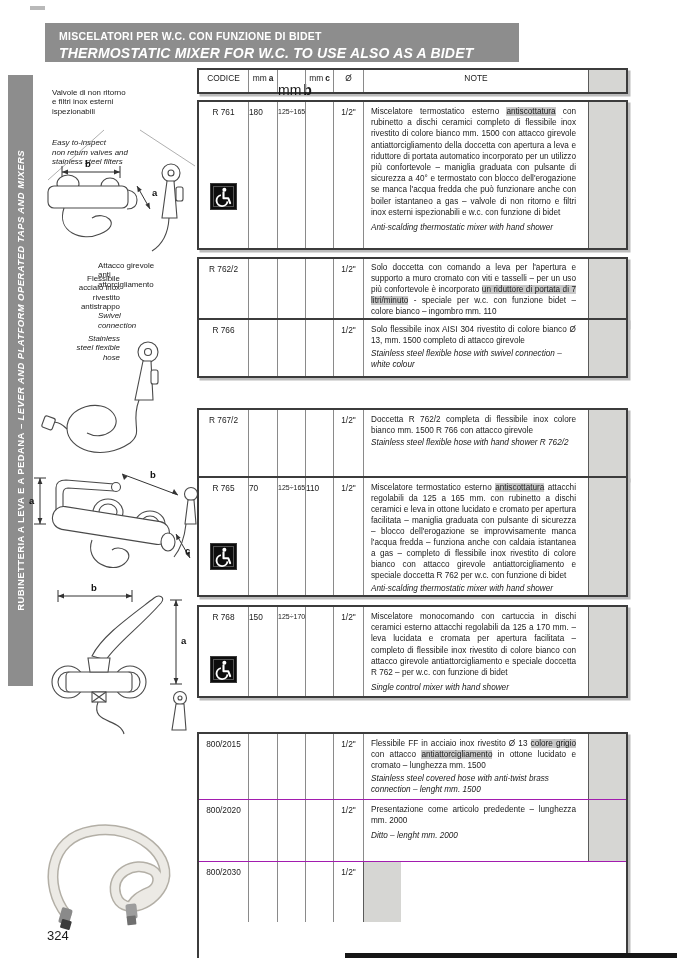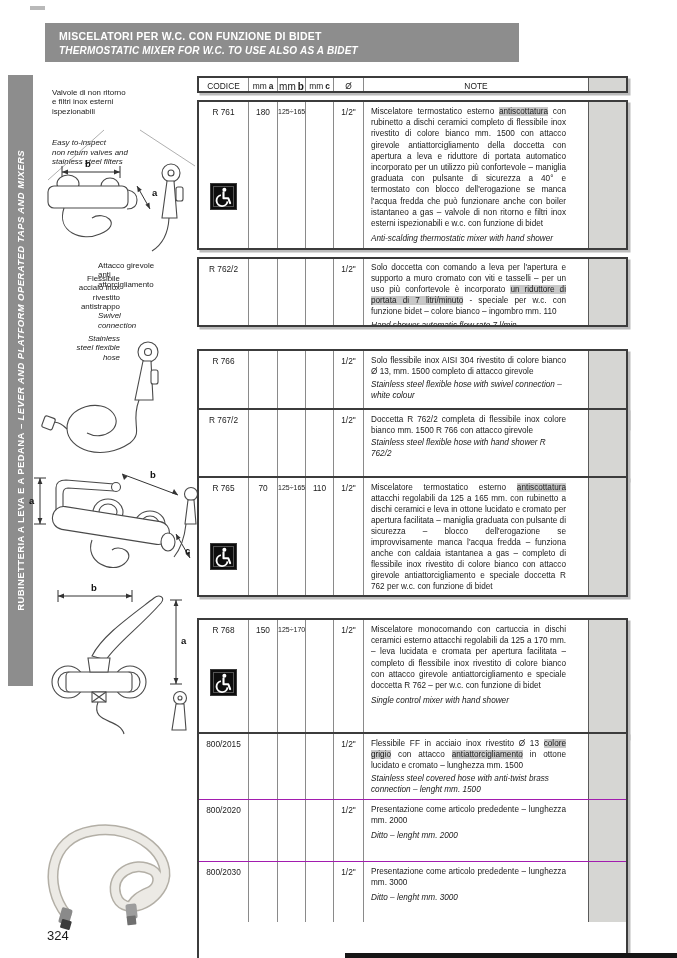--- a/index.html
+++ b/index.html
@@ -4,21 +4,21 @@
 <style>
   *{margin:0;padding:0;box-sizing:border-box}
   html,body{background:#fff}
   body{position:relative;width:677px;height:958px;font-family:"Liberation Sans",sans-serif;color:#1a1a1a;overflow:hidden}
 
   .corner-mark{position:absolute;left:30px;top:6px;width:15px;height:4px;background:#b9b9b9}
 
   
   .banner{position:absolute;left:45px;top:23px;width:474px;height:39px;background:#8d8d8d;color:#fff;padding:7px 0 0 14px}
   .banner-title{font-size:10.5px;font-weight:bold;letter-spacing:.25px}
-  .banner-sub{font-size:10px;font-weight:bold;font-style:italic;margin-top:3px;letter-spacing:.2px}
+  .banner-sub{font-size:14px;font-weight:bold;font-style:italic;margin-top:3px;letter-spacing:.2px}
 
   
   .sidebar{position:absolute;left:8px;top:75px;width:25px;height:611px;background:#8d8d8d;display:flex;align-items:center;justify-content:center}
   .vtext{writing-mode:vertical-rl;transform:rotate(180deg);font-size:9.5px;font-weight:bold;color:#fff;letter-spacing:.4px;white-space:nowrap}
   .vtext .en{font-style:italic}
 
   
   .ann{position:absolute;font-size:7.9px;line-height:9.6px;white-space:pre-line}
   .ann .it{font-style:normal}
   .ann .en{font-style:italic;margin-top:12px}
@@ -37,25 +37,25 @@
   .arr{fill:#333;stroke:none}
 
   
   .tbox{position:absolute;left:197px;width:431px;border:2px solid #3c3c3c;background:#fff;box-shadow:2.5px 2.5px 0 #bcbcbc;display:flex}
   .tbox.group{display:block}
   .grow{display:flex;border-top:1px solid #a21caf}
   .grow:first-child{border-top:none}
   .c{border-left:1px solid #8a8a8a;flex-shrink:0}
   .c:first-child{border-left:none}
   .codice{width:49px;display:flex;flex-direction:column;align-items:center;padding-top:5px;font-size:8.3px}
-  .mma,.mmc{width:29px;text-align:center;padding-top:5px;font-size:8.3px}
+  .mma,.mmc{width:29px;text-align:left;padding-top:5px;font-size:8.3px}
   .mmb{width:28px;text-align:center;padding-top:6px;font-size:7px}
   .mmc{width:28px}
   .diam{width:30px;text-align:center;padding-top:5px;font-size:8.3px}
-  .note{flex:1 1 auto;min-width:0;padding:4px 22px 3px 7px;overflow:hidden}
+  .note{flex:1 1 auto;min-width:0;padding:4px 12px 3px 7px;overflow:hidden}
   .note .it{font-size:8.2px;line-height:11.2px;text-align:justify}
   .note .en{font-size:8.2px;line-height:11px;font-style:italic;margin-top:4px}
   .hl{background:#c9c9c9}
   .strip{width:38px;background:#d6d6d3;border-left:1px solid #5a5a5a}
   .thead{height:17px}
   .thead .c{font-size:8.4px;padding-top:3px;text-align:center}
   .thead .codice,.thead .note{display:block}
   .thead .note{padding:3px 0 0 0;text-align:center}
   .bold{font-weight:bold}
   .pfx{margin-right:2px}
@@ -211,24 +211,24 @@
 <svg width="165" height="112" viewBox="0 0 165 112">
   <path d="M36,96 C14,68 18,20 62,13 C108,5 146,40 132,68 C121,89 92,97 86,77 C80,56 104,42 122,52 C131,57 129,70 119,74 C110,78 103,82 101,90" stroke="#b3afa6" stroke-width="11" fill="none" stroke-linecap="round"></path>
   <path d="M36,96 C14,68 18,20 62,13 C108,5 146,40 132,68 C121,89 92,97 86,77 C80,56 104,42 122,52 C131,57 129,70 119,74 C110,78 103,82 101,90" stroke="#eceae5" stroke-width="8" fill="none" stroke-linecap="round"></path>
   <rect x="30" y="90" width="11" height="16" rx="2" transform="rotate(16 35 98)" fill="#8a8a8a"></rect>
   <rect x="31" y="102" width="10" height="9" rx="1" transform="rotate(16 36 106)" fill="#3b3b3b"></rect>
   <rect x="96" y="86" width="11" height="15" rx="2" transform="rotate(-6 101 93)" fill="#9d9d9d"></rect>
   <rect x="97" y="98" width="9" height="9" rx="1" transform="rotate(-6 101 102)" fill="#6f6f6f"></rect>
 </svg>
 </div>
 
-<div class="tbox thead" style="top:76px;height:17px">
+<div class="tbox thead" style="top:68px;height:26px">
   <div class="c codice">CODICE</div>
   <div class="c mma"><span class="pfx">mm</span><span class="bold">a</span></div>
-  <div class="c mmb" style="font-size:10px;padding-top:3px"><span class="pfx">mm</span><span class="bold">b</span></div>
+  <div class="c mmb" style="font-size:14px;padding-top:12px"><span class="pfx">mm</span><span class="bold">b</span></div>
   <div class="c mmc"><span class="pfx">mm</span><span class="bold">c</span></div>
   <div class="c diam">Ø</div>
   <div class="c note">NOTE</div>
   <div class="c strip"></div>
 </div>
 
 <div class="tbox" style="top:100px;height:150px">
   <div class="c codice">
     <span>R 761</span>
     <span class="wc-box" style="margin-top:66px">
@@ -258,21 +258,21 @@
   <div class="c mmb"></div>
   <div class="c mmc"></div>
   <div class="c diam">1/2"</div>
   <div class="c note">
     <p class="it" style="line-height:10.9px"><span>Solo doccetta con comando a leva per l'apertura e supporto a muro cromato con viti e tasselli – per un uso più confortevole è incorporato </span><span class="hl">un riduttore di portata di 7 litri/minuto</span><span> - speciale per w.c. con funzione bidet – colore bianco – ingombro mm. 110</span></p>
     <p class="en" style="margin-top:2px">Hand shower automatic flow rate 7 l/min.</p>
   </div>
   <div class="c strip"></div>
 </div>
 
-<div class="tbox" style="top:349px;height:79px">
+<div class="tbox" style="top:318px;height:60px">
   <div class="c codice">
       <span>R 766</span>
     </div>
   <div class="c mma"></div>
   <div class="c mmb"></div>
   <div class="c mmc"></div>
   <div class="c diam">1/2"</div>
   <div class="c note">
     <p class="it"><span>Solo flessibile inox AISI 304 rivestito di colore bianco Ø 13, mm. 1500 completo di attacco girevole</span></p>
     <p class="en" style="margin-top:2px">Stainless steel flexible hose with swivel connection – white colour</p>
@@ -310,21 +310,21 @@
   <div class="c mmb">125÷165</div>
   <div class="c mmc">110</div>
   <div class="c diam">1/2"</div>
   <div class="c note">
     <p class="it" style="line-height:11px"><span>Miscelatore termostatico esterno </span><span class="hl">antiscottatura</span><span> attacchi regolabili da 125 a 165 mm. con rubinetto a dischi ceramici e leva in ottone lucidato e cromato per apertura facilitata – maniglia graduata con pulsante di sicurezza – blocco dell'erogazione se improvvisamente manca l'acqua fredda – funziona anche con caldaia istantanea a gas – completo di flessibile inox rivestito di colore bianco con attacco girevole antiattorcigliamento e speciale doccetta R 762 per w.c. con funzione di bidet</span></p>
     <p class="en" style="margin-top:2px">Anti-scalding thermostatic mixer with hand shower</p>
   </div>
   <div class="c strip"></div>
 </div>
 
-<div class="tbox" style="top:618px;height:120px">
+<div class="tbox" style="top:605px;height:93px">
   <div class="c codice">
     <span>R 768</span>
     <span class="wc-box" style="margin-top:34px">
       <svg viewBox="0 0 24 24">
           <circle cx="13" cy="4.4" r="2.3" fill="#fff"></circle>
           <path d="M12,7.2 L12,14 L17.5,14 L19.6,19.5" stroke="#fff" stroke-width="2.4" fill="none" stroke-linecap="round" stroke-linejoin="round"></path>
           <path d="M9,10.5 A6.3,6.3 0 1 0 16.6,17.6" stroke="#fff" stroke-width="2.1" fill="none"></path>
         </svg>
     </span>
   </div>
@@ -372,23 +372,19 @@
   </div>
 
   <div class="grow" style="height:61px">
     <div class="c codice">
         <span>800/2030</span>
       </div>
     <div class="c mma"></div>
     <div class="c mmb"></div>
     <div class="c mmc"></div>
     <div class="c diam">1/2"</div>
-    <div class="c note">
-      <p class="it"><span>Presentazione come articolo prededente – lunghezza mm. 3000</span></p>
-      <p class="en">Ditto – lenght mm. 3000</p>
-    </div>
     <div class="c strip"></div>
   </div>
 
 </div>
 
 <div class="page-num">324</div>
 <div class="bottom-bar"></div>
 
 </body></html>

